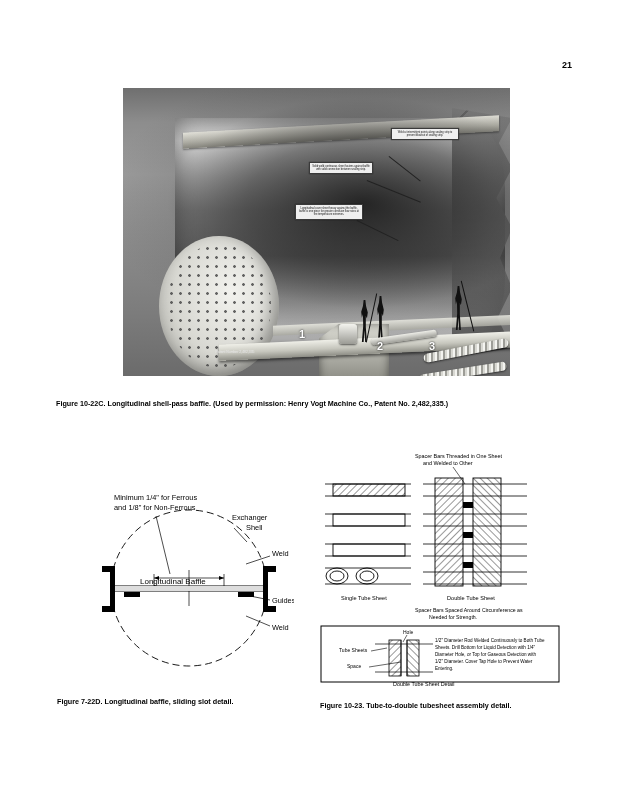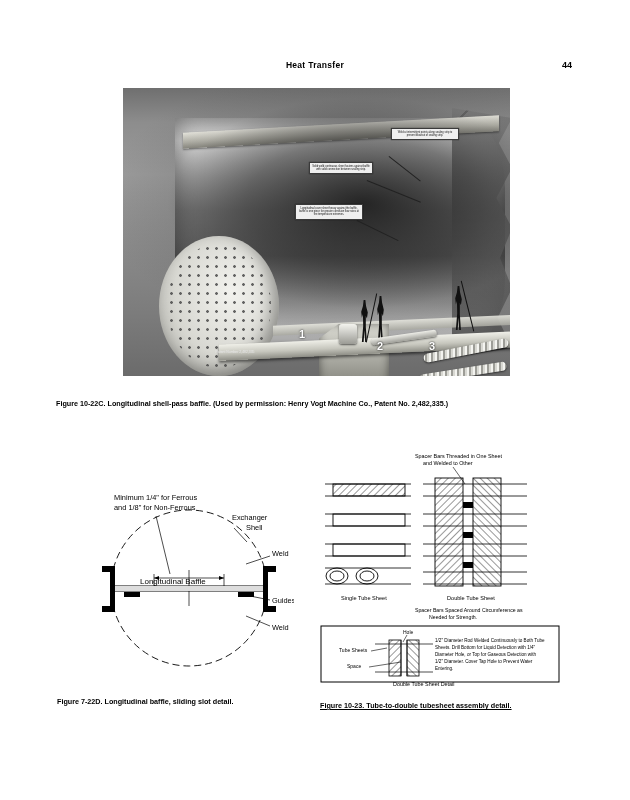--- a/index.html
+++ b/index.html
@@ -238,36 +238,35 @@
   }
 
   .fig-cap {
     position: absolute;
     font-size: 7.2px;
     font-weight: bold;
     color: #000;
   }
   #cap-22c { left: 56px; top: 399px; }
   #cap-22d { left: 57px; top: 697px; }
-  #cap-23  { left: 320px; top: 701px; text-decoration: underline; }
+  #cap-23  { left: 320px; top: 701px; }
 
   
   .drawing { position: absolute; }
   #fig22d { left: 84px; top: 470px; width: 210px; height: 215px; }
   #fig23  { left: 315px; top: 448px; width: 250px; height: 240px; }
 
   svg text { font-family: "Liberation Sans", sans-serif; fill: #000; }
 </style>
 </head>
 <body>
 
 <div class="page">
 
-  <div class="running-head">Heat Transfer</div>
-  <div class="folio">44</div>
+  <div class="folio">21</div>
 
   <div class="photo-wrap">
     <div class="photo-bg"></div>
     <div class="shell-body"></div>
     <div class="shell-edge-jag"></div>
     <div class="shell-top-rail"></div>
     <div class="photo-inner-dark"></div>
 
     <div class="tubesheet">
       <div class="tubesheet-holes"></div>

